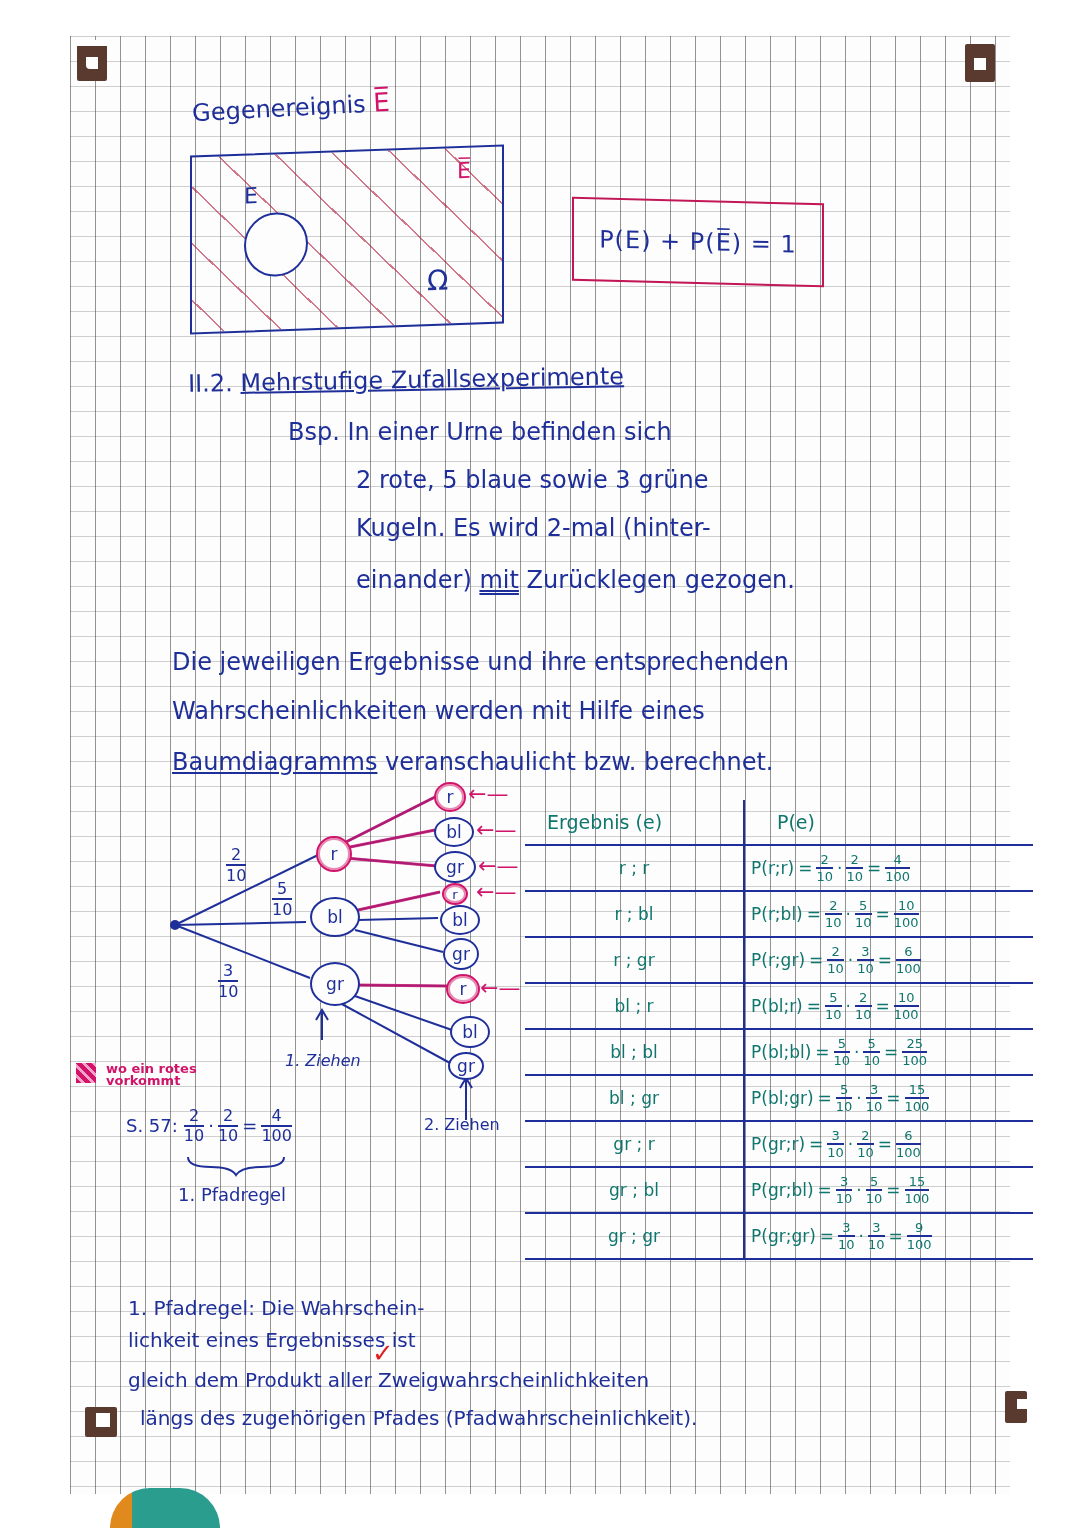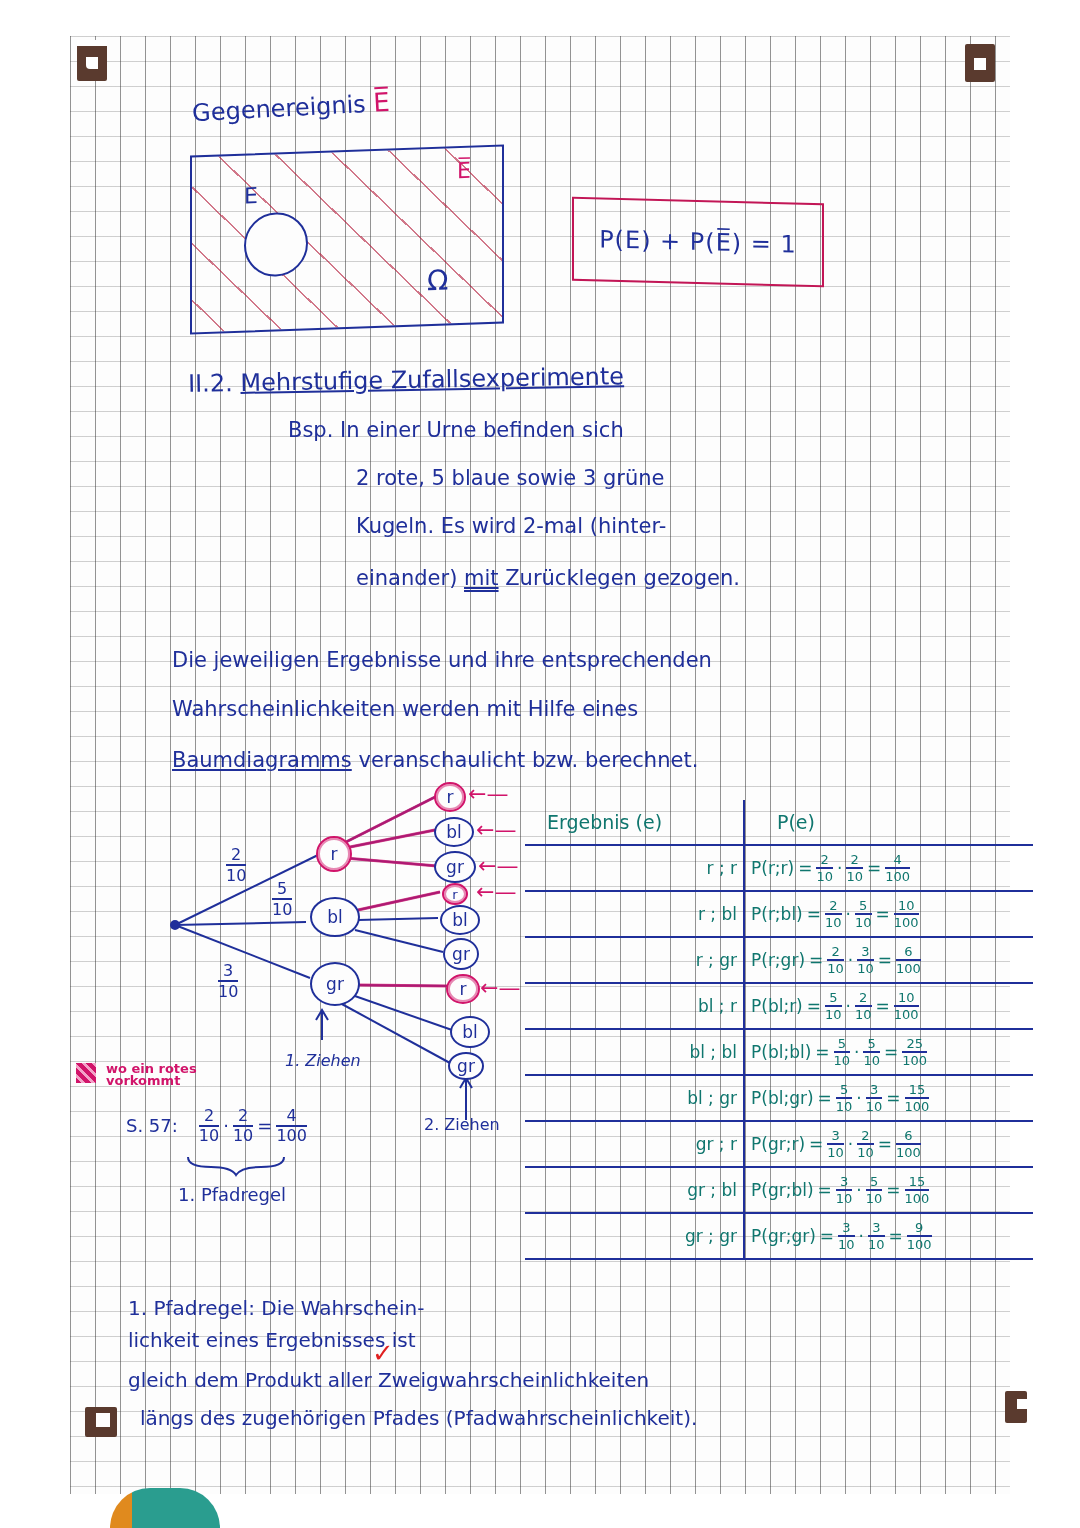--- a/index.html
+++ b/index.html
@@ -46,21 +46,21 @@
     border:2.5px solid #1f2f9a; border-radius:50%; background:#fdfdfd;
   }
   .formula-box {
     position:absolute; left:572px; top:200px; width:248px; height:80px;
     border:2.5px solid #c21656; transform:skewY(1.5deg);
     display:flex; align-items:center; justify-content:center;
     font-size:24px; letter-spacing:1px;
   }
   .h-sec { font-size:24px; }
   .h-sec .u { text-decoration:underline; text-decoration-thickness:2px; }
-  .txt { font-size:21px; }
+  .txt { font-size:24px; }
   .node {
     position:absolute; border:2px solid #1f2f9a; border-radius:50%;
     display:flex; align-items:center; justify-content:center;
     font-size:17px; color:#1f2f9a; background:#fdfdfd;
   }
   .node.hl { border-color:#d1146a; box-shadow:0 0 0 2px rgba(209,20,106,0.5) inset; }
   .frac {
     position:absolute; display:flex; flex-direction:column; align-items:center;
     font-size:16px; color:#1f2f9a; line-height:17px;
   }
@@ -68,21 +68,21 @@
   .arrow-l {
     position:absolute; color:#d1146a; font-size:22px; line-height:20px;
   }
   table.prob {
     position:absolute; left:525px; top:800px; border-collapse:collapse;
     font-size:17px; color:#0f766e;
   }
   table.prob th, table.prob td { height:44px; padding:0 6px; }
   table.prob th { font-weight:normal; font-size:19px; text-align:left; border-bottom:2px solid #1f2f9a; }
   table.prob td { border-bottom:2px solid #1f2f9a; }
-  table.prob td.res { width:190px; text-align:right;margin-top:8px; }
+  table.prob td.res { width:190px; text-align:center;margin-top:8px; }
   table.prob th.res { width:190px; padding-left:22px; }
   table.prob .pcol { border-left:2px solid #1f2f9a; width:250px; }
   .calc { display:flex; align-items:center; gap:4px; white-space:nowrap; }
   .calc .f { display:inline-flex; flex-direction:column; align-items:center; font-size:13px; line-height:13px; }
   .calc .f .b { width:100%; height:1.5px; background:#1f2f9a; margin:1px 0; }
   .check { position:absolute; left:372px; top:1338px; color:#e02020; font-size:26px; }
   .marker {
     position:absolute; left:76px; top:1063px; width:20px; height:20px;
     background:repeating-linear-gradient(45deg,#d1146a 0 4px,#f3a2c8 4px 7px);
   }
@@ -206,21 +206,21 @@
 <span class="arrow-l" style="left:480px;top:978px;">←—</span>
 
 <div class="abs ink" style="left:285px;top:1051px;font-size:16px;font-style:italic;">1. Ziehen</div>
 <div class="abs ink" style="left:424px;top:1115px;font-size:16px;">2. Ziehen</div>
 
 <div class="marker"></div>
 <div class="abs pink" style="left:106px;top:1063px;font-size:13px;line-height:12px;font-weight:bold;">
   <div>wo ein rotes</div>
   <div>vorkommt</div>
 </div>
-<div class="abs ink" style="left:126px;top:1108px;font-size:18px;display:flex;align-items:center;gap:21px;">
+<div class="abs ink" style="left:126px;top:1108px;font-size:18px;display:flex;align-items:center;gap:6px;">
   <span>S. 57:</span>
   <span class="calc">
     <span class="f" style="font-size:16px;line-height:16px;">
         <span>2</span>
         <span class="b"></span>
         <span>10</span>
       </span>
     <span>·</span>
     <span class="f" style="font-size:16px;line-height:16px;">
         <span>2</span>

